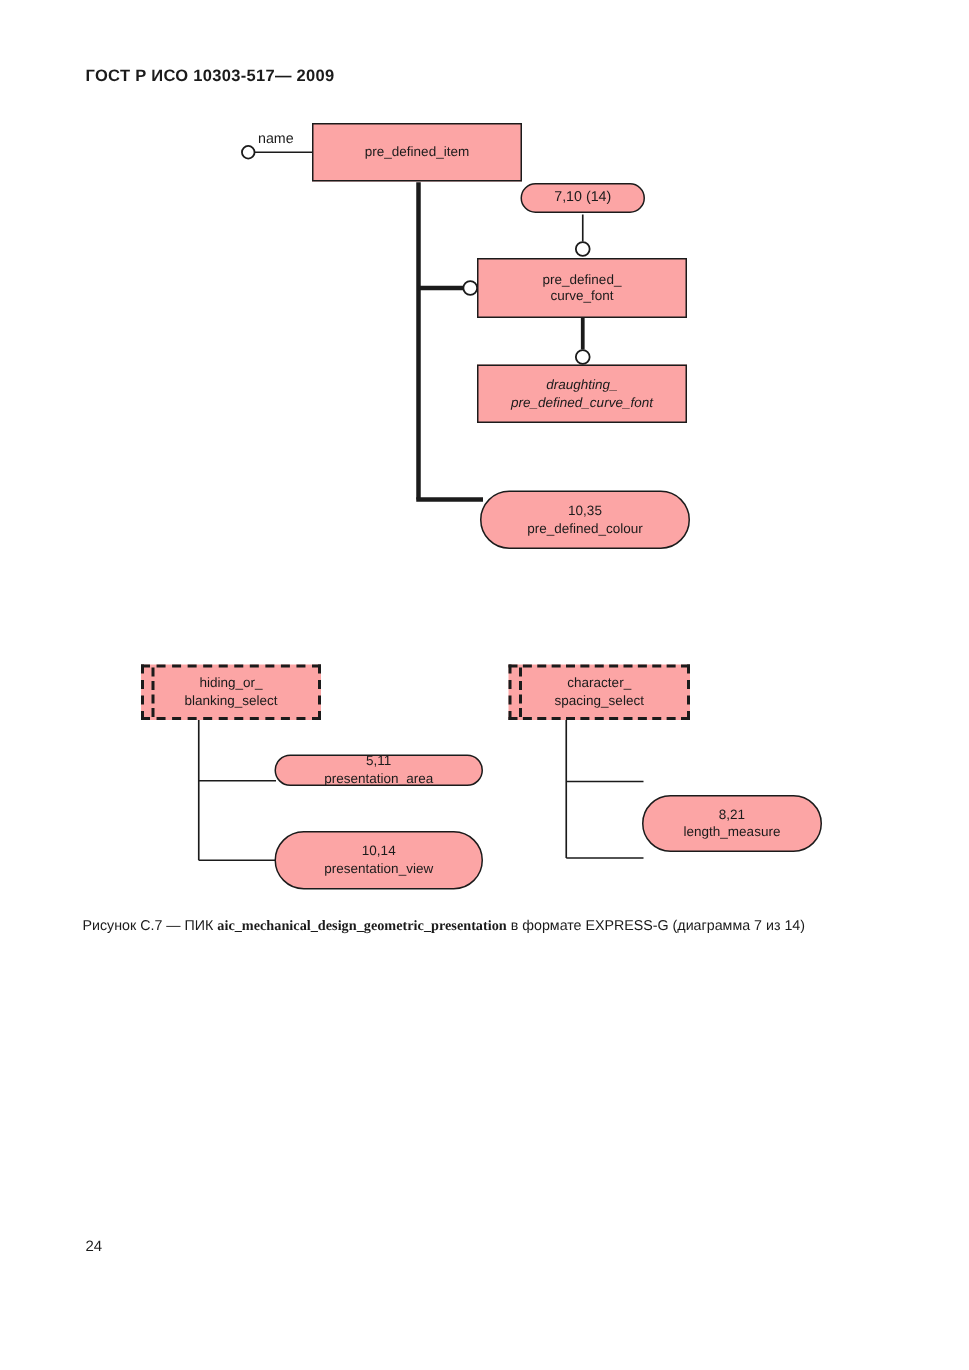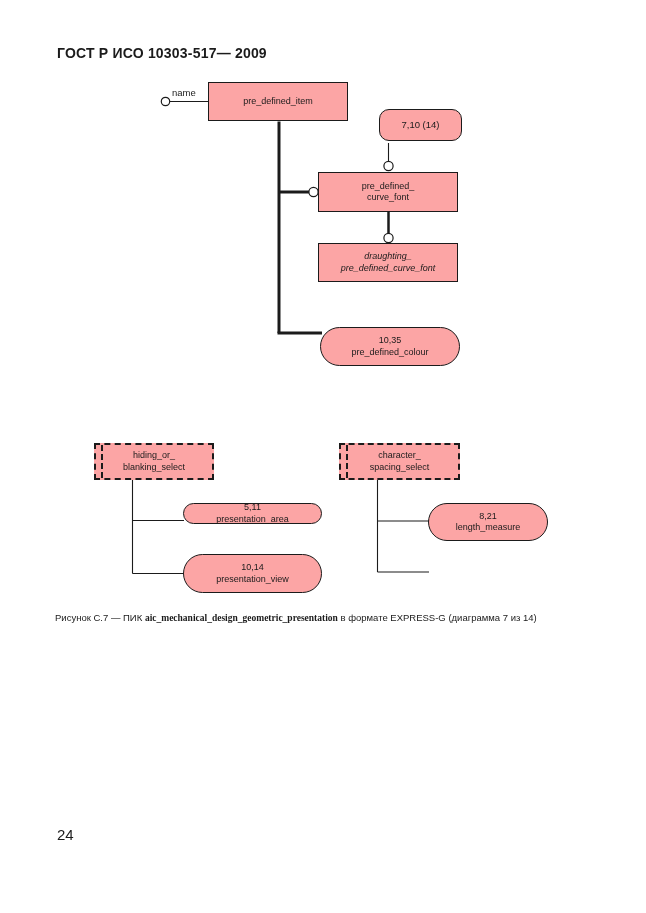--- a/index.html
+++ b/index.html
@@ -13,21 +13,21 @@
     height: 913px;
     background: #ffffff;
     font-family: "Liberation Sans", sans-serif;
     color: #1b1b1b;
     overflow: hidden;
   }
   .header {
     position: absolute;
     left: 57px;
     top: 45px;
-    font-size: 14px;
+    font-size: 11px;
     font-weight: bold;
     letter-spacing: 0.2px;
     white-space: nowrap;
   }
   .attr-label {
     position: absolute;
     left: 172px;
     top: 87px;
     font-size: 9.5px;
     white-space: nowrap;
@@ -79,37 +79,37 @@
     white-space: nowrap;
   }
   .caption .bold {
     font-weight: bold;
     font-family: Liberation Serif, serif;
   }
   .page-number {
     position: absolute;
     left: 57px;
     top: 826px;
-    font-size: 15px;
+    font-size: 10px;
   }
 </style>
 </head>
 <body>
 
 <div class="page">
 
   <div class="header">ГОСТ Р ИСО 10303-517— 2009</div>
 
   <span class="attr-label">name</span>
 
   <div class="box" style="left:208px; top:82px; width:140px; height:39px;">
     <span>pre_defined_item</span>
   </div>
 
-  <div class="pill small" style="left:347px; top:109px; width:83px; height:32px;margin-left:32px;">
+  <div class="pill small" style="left:347px; top:122px; width:83px; height:20px;">
     <span>7,10 (14)</span>
   </div>
 
   <div class="box" style="left:318px; top:172px; width:140px; height:40px;">
     <span>pre_defined_</span>
     <span>curve_font</span>
   </div>
 
   <div class="box" style="left:318px; top:243px; width:140px; height:39px;font-style:italic;">
     <span>draughting_</span>
@@ -136,21 +136,21 @@
     <span>10,14</span>
     <span>presentation_view</span>
   </div>
 
   <div class="dashed-box" style="left:339px; top:443px; width:121px; height:37px;">
     <span class="inner-dash"></span>
     <span>character_</span>
     <span>spacing_select</span>
   </div>
 
-  <div class="pill" style="left:428px; top:503px; width:120px; height:38px;">
+  <div class="pill" style="left:428px; top:530px; width:120px; height:38px;">
     <span>8,21</span>
     <span>length_measure</span>
   </div>
 
 
   <svg class="connectors" width="646" height="913" viewBox="0 0 646 913">
 
     <g stroke="#1b1b1b" stroke-width="1.1" fill="none">
       <path d="M170,101.5 H208"></path>
       <path d="M388.5,143 V161"></path>

